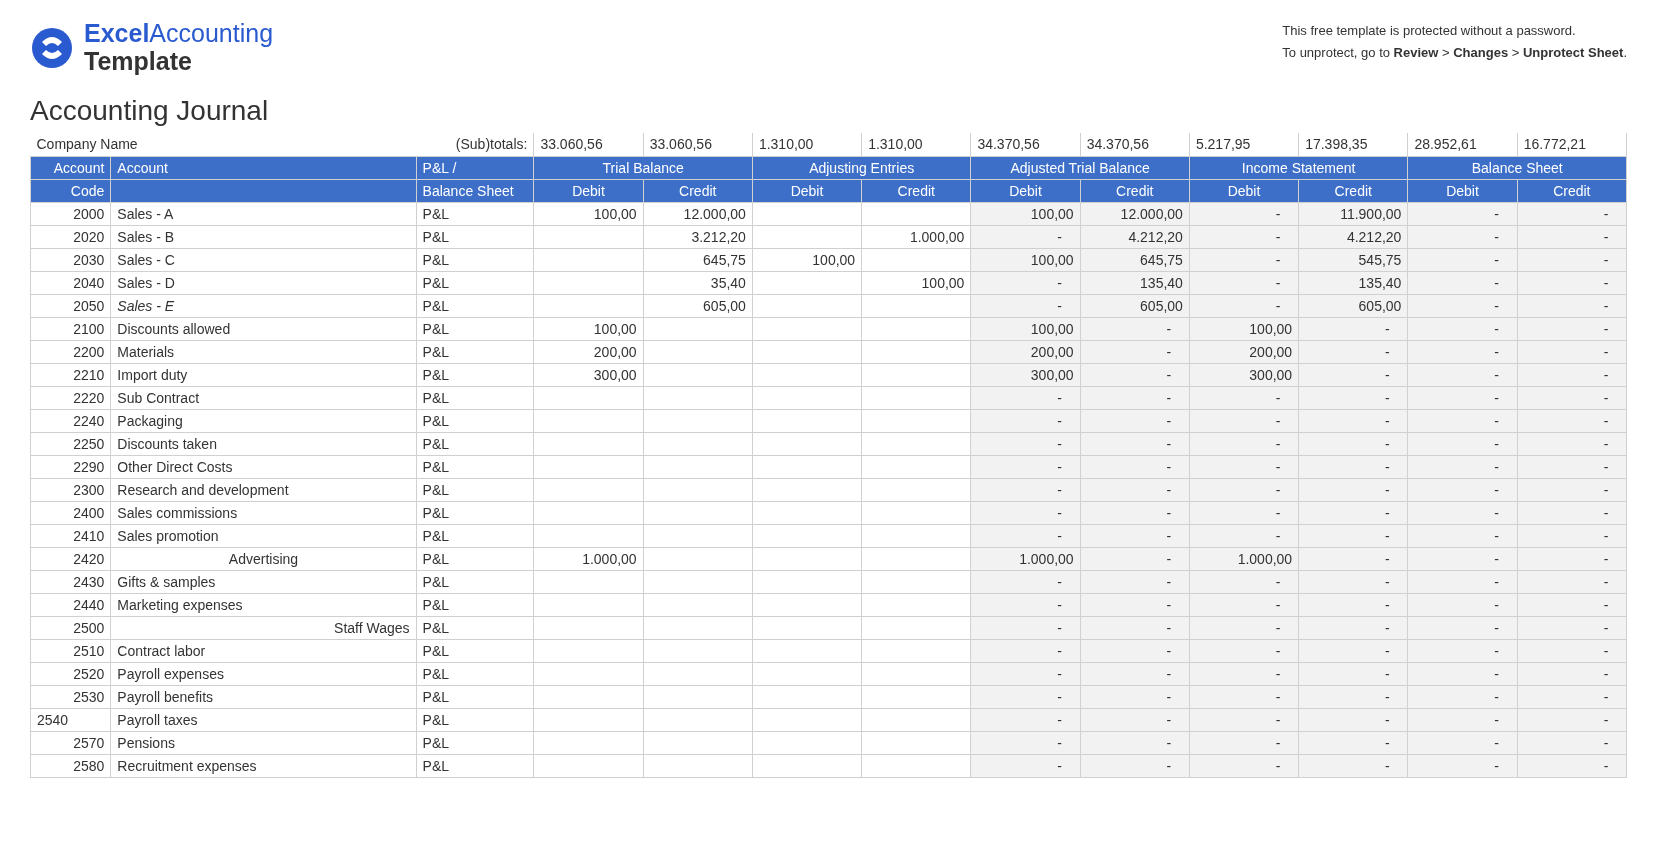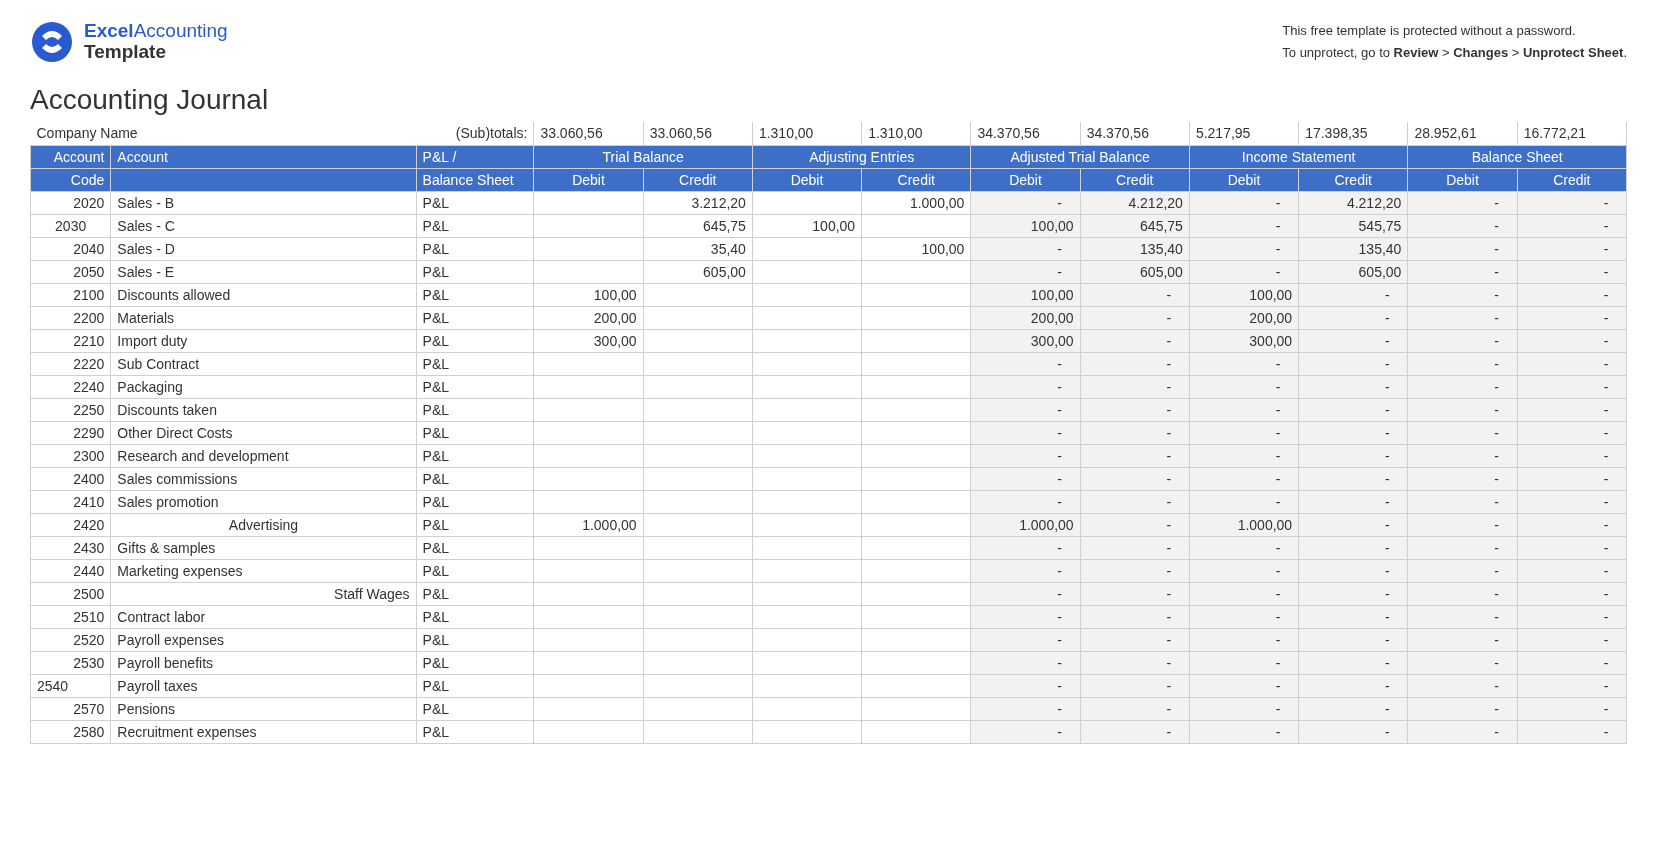--- a/index.html
+++ b/index.html
@@ -20,21 +20,21 @@
   .logo-block {
     display: flex;
     align-items: center;
     gap: 10px;
   }
   .logo-icon {
     width: 44px;
     height: 44px;
   }
   .logo-text {
-    font-size: 19px;
+    font-size: 25px;
     line-height: 1.1;
   }
   .logo-text .l1 { color: #2a5ad0; font-weight: bold; }
   .logo-text .l2 { color: #2a5ad0; font-weight: normal; }
   .logo-text .l3 { color: #333; font-weight: bold; display: block; }
   .info-block {
     text-align: left;
     font-size: 13px;
     color: #333;
     line-height: 1.7;
@@ -161,37 +161,52 @@
         <td class="hdr-blue">Credit</td>
       <td class="hdr-blue">Debit</td>
         <td class="hdr-blue">Credit</td>
       <td class="hdr-blue">Debit</td>
         <td class="hdr-blue">Credit</td>
       <td class="hdr-blue">Debit</td>
         <td class="hdr-blue">Credit</td>
       <td class="hdr-blue">Debit</td>
         <td class="hdr-blue">Credit</td>
     </tr>
+  <tr>
+        <td class="col-code" style="text-align: right;">2000</td>
+        <td style="text-align: left;">Sales - A</td>
+        <td style="text-align: left;">P&amp;L</td>
+        <td style="text-align: right;">100,00</td>
+        <td style="text-align: right;">12.000,00</td>
+        <td style="text-align: right;"></td>
+        <td style="text-align: right;"></td>
+        <td class="grey-bg" style="text-align: right;">100,00</td>
+        <td class="grey-bg" style="text-align: right;">12.000,00</td>
+        <td class="grey-bg" style="text-align: right;">-&nbsp;&nbsp;&nbsp;</td>
+        <td class="grey-bg" style="text-align: right;">11.900,00</td>
+        <td class="grey-bg" style="text-align: right;">-&nbsp;&nbsp;&nbsp;</td>
+        <td class="grey-bg" style="text-align: right;">-&nbsp;&nbsp;&nbsp;</td>
+      </tr>
       <tr>
         <td class="col-code" style="text-align: right;">2020</td>
         <td style="text-align: left;">Sales - B</td>
         <td style="text-align: left;">P&amp;L</td>
         <td style="text-align: right;"></td>
         <td style="text-align: right;">3.212,20</td>
         <td style="text-align: right;"></td>
         <td style="text-align: right;">1.000,00</td>
         <td class="grey-bg" style="text-align: right;">-&nbsp;&nbsp;&nbsp;</td>
         <td class="grey-bg" style="text-align: right;">4.212,20</td>
         <td class="grey-bg" style="text-align: right;">-&nbsp;&nbsp;&nbsp;</td>
         <td class="grey-bg" style="text-align: right;">4.212,20</td>
         <td class="grey-bg" style="text-align: right;">-&nbsp;&nbsp;&nbsp;</td>
         <td class="grey-bg" style="text-align: right;">-&nbsp;&nbsp;&nbsp;</td>
       </tr>
       <tr>
-        <td class="col-code" style="text-align: center;">2030</td>
+        <td class="col-code" style="text-align: right;">2030</td>
         <td style="text-align: left;">Sales - C</td>
         <td style="text-align: left;">P&amp;L</td>
         <td style="text-align: right;"></td>
         <td style="text-align: right;">645,75</td>
         <td style="text-align: right;">100,00</td>
         <td style="text-align: right;"></td>
         <td class="grey-bg" style="text-align: right;">100,00</td>
         <td class="grey-bg" style="text-align: right;">645,75</td>
         <td class="grey-bg" style="text-align: right;">-&nbsp;&nbsp;&nbsp;</td>
         <td class="grey-bg" style="text-align: right;">545,75</td>
@@ -208,21 +223,21 @@
         <td style="text-align: right;">100,00</td>
         <td class="grey-bg" style="text-align: right;">-&nbsp;&nbsp;&nbsp;</td>
         <td class="grey-bg" style="text-align: right;">135,40</td>
         <td class="grey-bg" style="text-align: right;">-&nbsp;&nbsp;&nbsp;</td>
         <td class="grey-bg" style="text-align: right;">135,40</td>
         <td class="grey-bg" style="text-align: right;">-&nbsp;&nbsp;&nbsp;</td>
         <td class="grey-bg" style="text-align: right;">-&nbsp;&nbsp;&nbsp;</td>
       </tr>
       <tr>
         <td class="col-code" style="text-align: right;">2050</td>
-        <td style="text-align: left;">Sales - E</td>
+        <td style="text-align: left; font-style: italic;">Sales - E</td>
         <td style="text-align: left;">P&amp;L</td>
         <td style="text-align: right;"></td>
         <td style="text-align: right;">605,00</td>
         <td style="text-align: right;"></td>
         <td style="text-align: right;"></td>
         <td class="grey-bg" style="text-align: right;">-&nbsp;&nbsp;&nbsp;</td>
         <td class="grey-bg" style="text-align: right;">605,00</td>
         <td class="grey-bg" style="text-align: right;">-&nbsp;&nbsp;&nbsp;</td>
         <td class="grey-bg" style="text-align: right;">605,00</td>
         <td class="grey-bg" style="text-align: right;">-&nbsp;&nbsp;&nbsp;</td>

